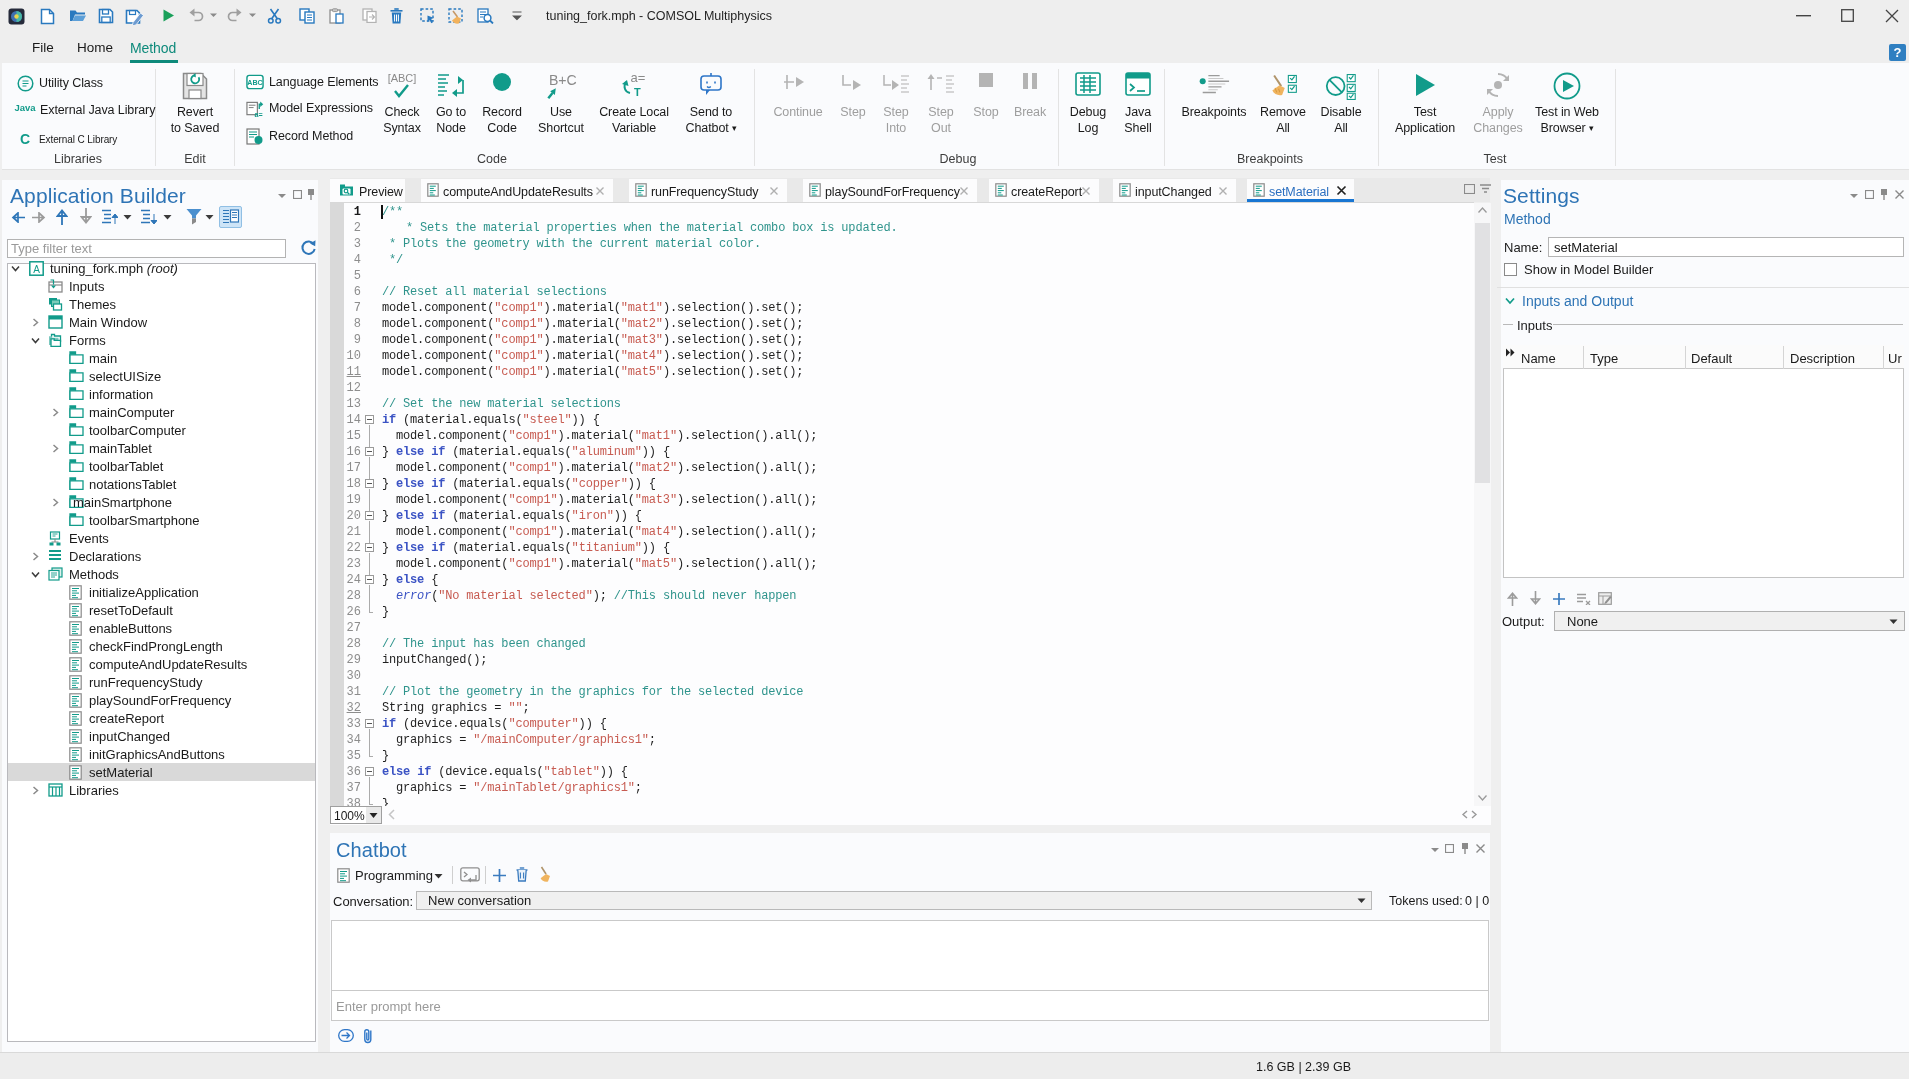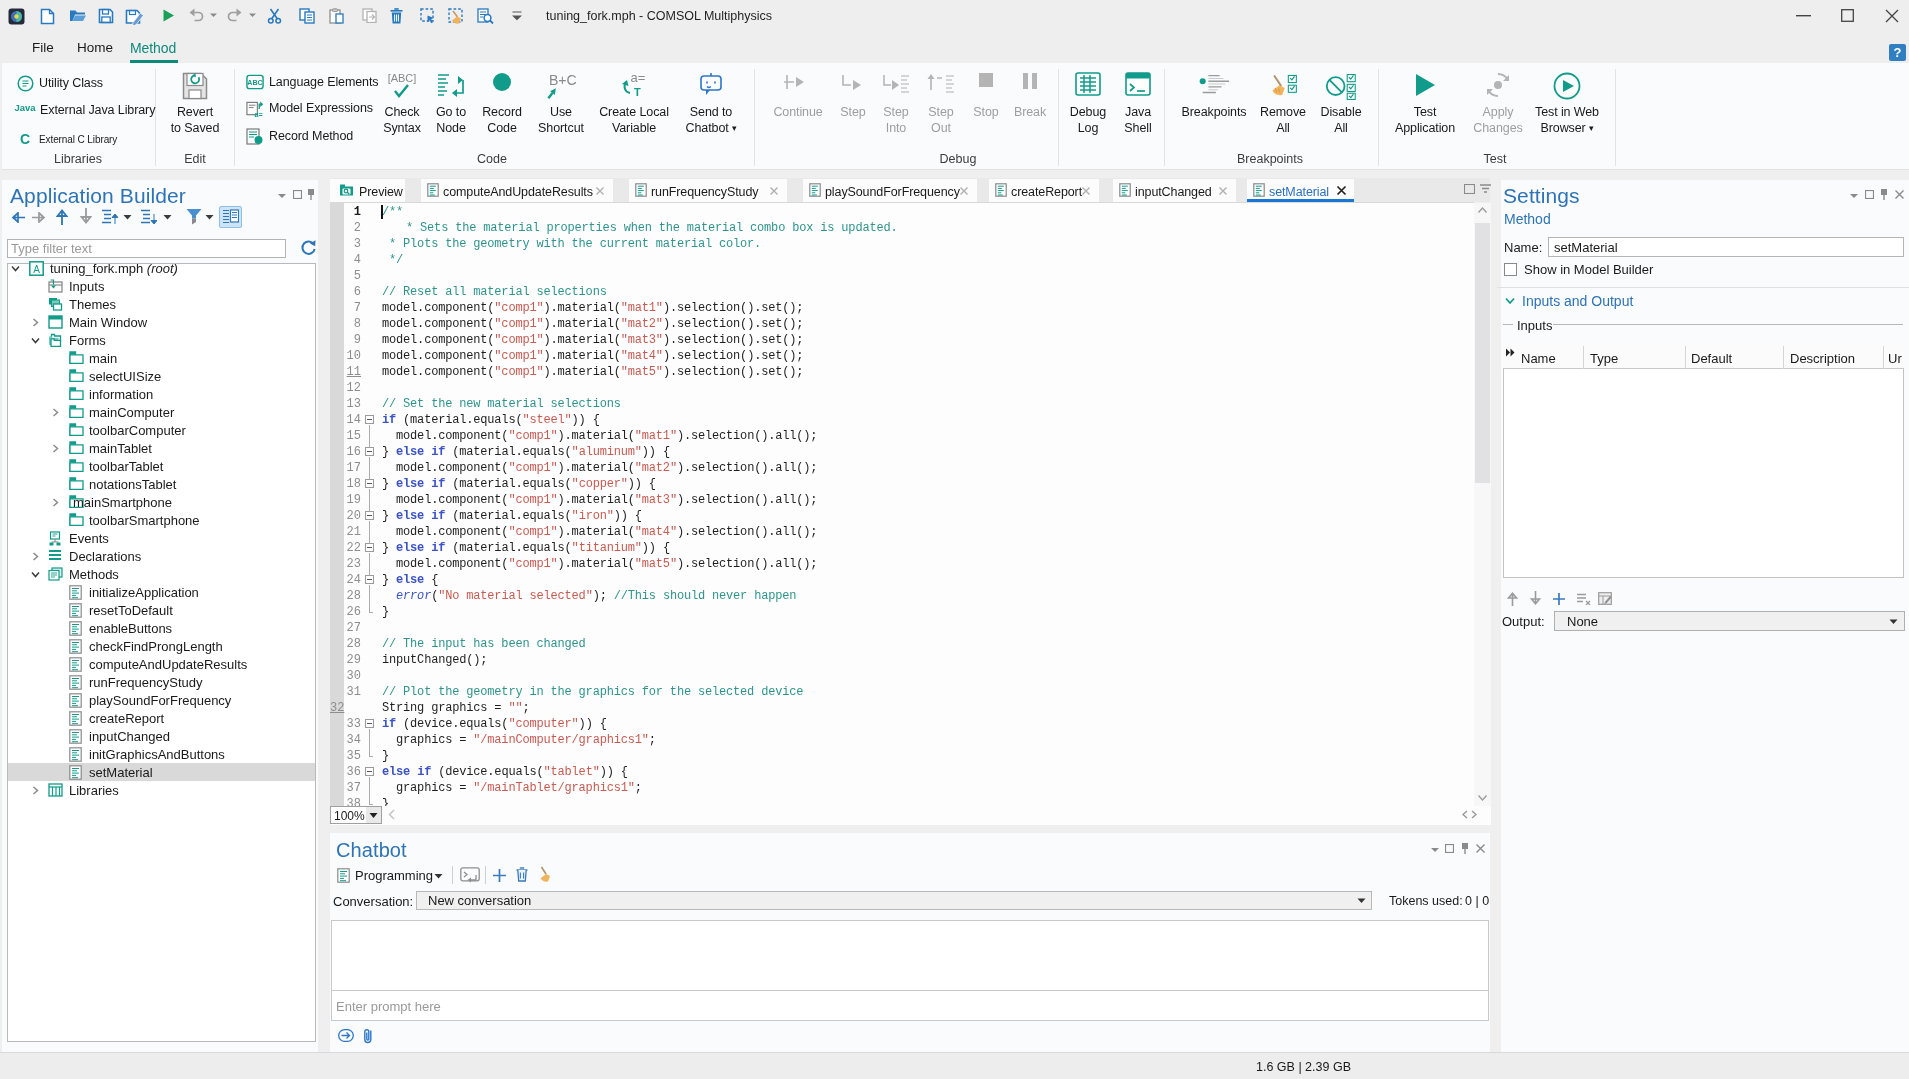--- a/index.html
+++ b/index.html
@@ -990,21 +990,21 @@
 <div class="abs" style="left:0;top:417px;width:31px;text-align:right;font-family:'Liberation Mono',monospace;font-size:12px;line-height:16px;color:#8d8d8d;">27</div>
 <div class="abs" style="left:52px;top:417px;white-space:pre;font-family:'Liberation Mono',monospace;font-size:12px;line-height:16px;letter-spacing:-0.18px;color:#1f1f1f;"></div>
 <div class="abs" style="left:0;top:433px;width:31px;text-align:right;font-family:'Liberation Mono',monospace;font-size:12px;line-height:16px;color:#8d8d8d;">28</div>
 <div class="abs" style="left:52px;top:433px;white-space:pre;font-family:'Liberation Mono',monospace;font-size:12px;line-height:16px;letter-spacing:-0.18px;color:#1f1f1f;"><span style="color:#2f948c">// The input has been changed</span></div>
 <div class="abs" style="left:0;top:449px;width:31px;text-align:right;font-family:'Liberation Mono',monospace;font-size:12px;line-height:16px;color:#8d8d8d;">29</div>
 <div class="abs" style="left:52px;top:449px;white-space:pre;font-family:'Liberation Mono',monospace;font-size:12px;line-height:16px;letter-spacing:-0.18px;color:#1f1f1f;">inputChanged();</div>
 <div class="abs" style="left:0;top:465px;width:31px;text-align:right;font-family:'Liberation Mono',monospace;font-size:12px;line-height:16px;color:#8d8d8d;">30</div>
 <div class="abs" style="left:52px;top:465px;white-space:pre;font-family:'Liberation Mono',monospace;font-size:12px;line-height:16px;letter-spacing:-0.18px;color:#1f1f1f;"></div>
 <div class="abs" style="left:0;top:481px;width:31px;text-align:right;font-family:'Liberation Mono',monospace;font-size:12px;line-height:16px;color:#8d8d8d;">31</div>
 <div class="abs" style="left:52px;top:481px;white-space:pre;font-family:'Liberation Mono',monospace;font-size:12px;line-height:16px;letter-spacing:-0.18px;color:#1f1f1f;"><span style="color:#2f948c">// Plot the geometry in the graphics for the selected device</span></div>
-<div class="abs" style="left:0;top:497px;width:31px;text-align:left;font-family:'Liberation Mono',monospace;font-size:12px;line-height:16px;color:#8d8d8d;text-decoration:underline;">32</div>
+<div class="abs" style="left:0;top:497px;width:31px;text-align:right;font-family:'Liberation Mono',monospace;font-size:12px;line-height:16px;color:#8d8d8d;text-decoration:underline;">32</div>
 <div class="abs" style="left:52px;top:497px;white-space:pre;font-family:'Liberation Mono',monospace;font-size:12px;line-height:16px;letter-spacing:-0.18px;color:#1f1f1f;">String graphics = <span style="color:#c75b51">""</span>;</div>
 <div class="abs" style="left:0;top:513px;width:31px;text-align:right;font-family:'Liberation Mono',monospace;font-size:12px;line-height:16px;color:#8d8d8d;">33</div>
 <div class="abs" style="left:35px;top:516px;width:9px;height:9px;background:#fff;border:1px solid #9a9a9a;"></div>
 <div class="abs" style="left:37px;top:520px;width:5px;height:1px;background:#555;"></div>
 <div class="abs" style="left:52px;top:513px;white-space:pre;font-family:'Liberation Mono',monospace;font-size:12px;line-height:16px;letter-spacing:-0.18px;color:#1f1f1f;"><span style="color:#3b53c4;font-weight:bold">if</span> (device.equals(<span style="color:#c75b51">"computer"</span>)) {</div>
 <div class="abs" style="left:0;top:529px;width:31px;text-align:right;font-family:'Liberation Mono',monospace;font-size:12px;line-height:16px;color:#8d8d8d;">34</div>
 <div class="abs" style="left:52px;top:529px;white-space:pre;font-family:'Liberation Mono',monospace;font-size:12px;line-height:16px;letter-spacing:-0.18px;color:#1f1f1f;">  graphics = <span style="color:#c75b51">"/mainComputer/graphics1"</span>;</div>
 <div class="abs" style="left:0;top:545px;width:31px;text-align:right;font-family:'Liberation Mono',monospace;font-size:12px;line-height:16px;color:#8d8d8d;">35</div>
 <div class="abs" style="left:52px;top:545px;white-space:pre;font-family:'Liberation Mono',monospace;font-size:12px;line-height:16px;letter-spacing:-0.18px;color:#1f1f1f;">}</div>
 <div class="abs" style="left:0;top:561px;width:31px;text-align:right;font-family:'Liberation Mono',monospace;font-size:12px;line-height:16px;color:#8d8d8d;">36</div>

